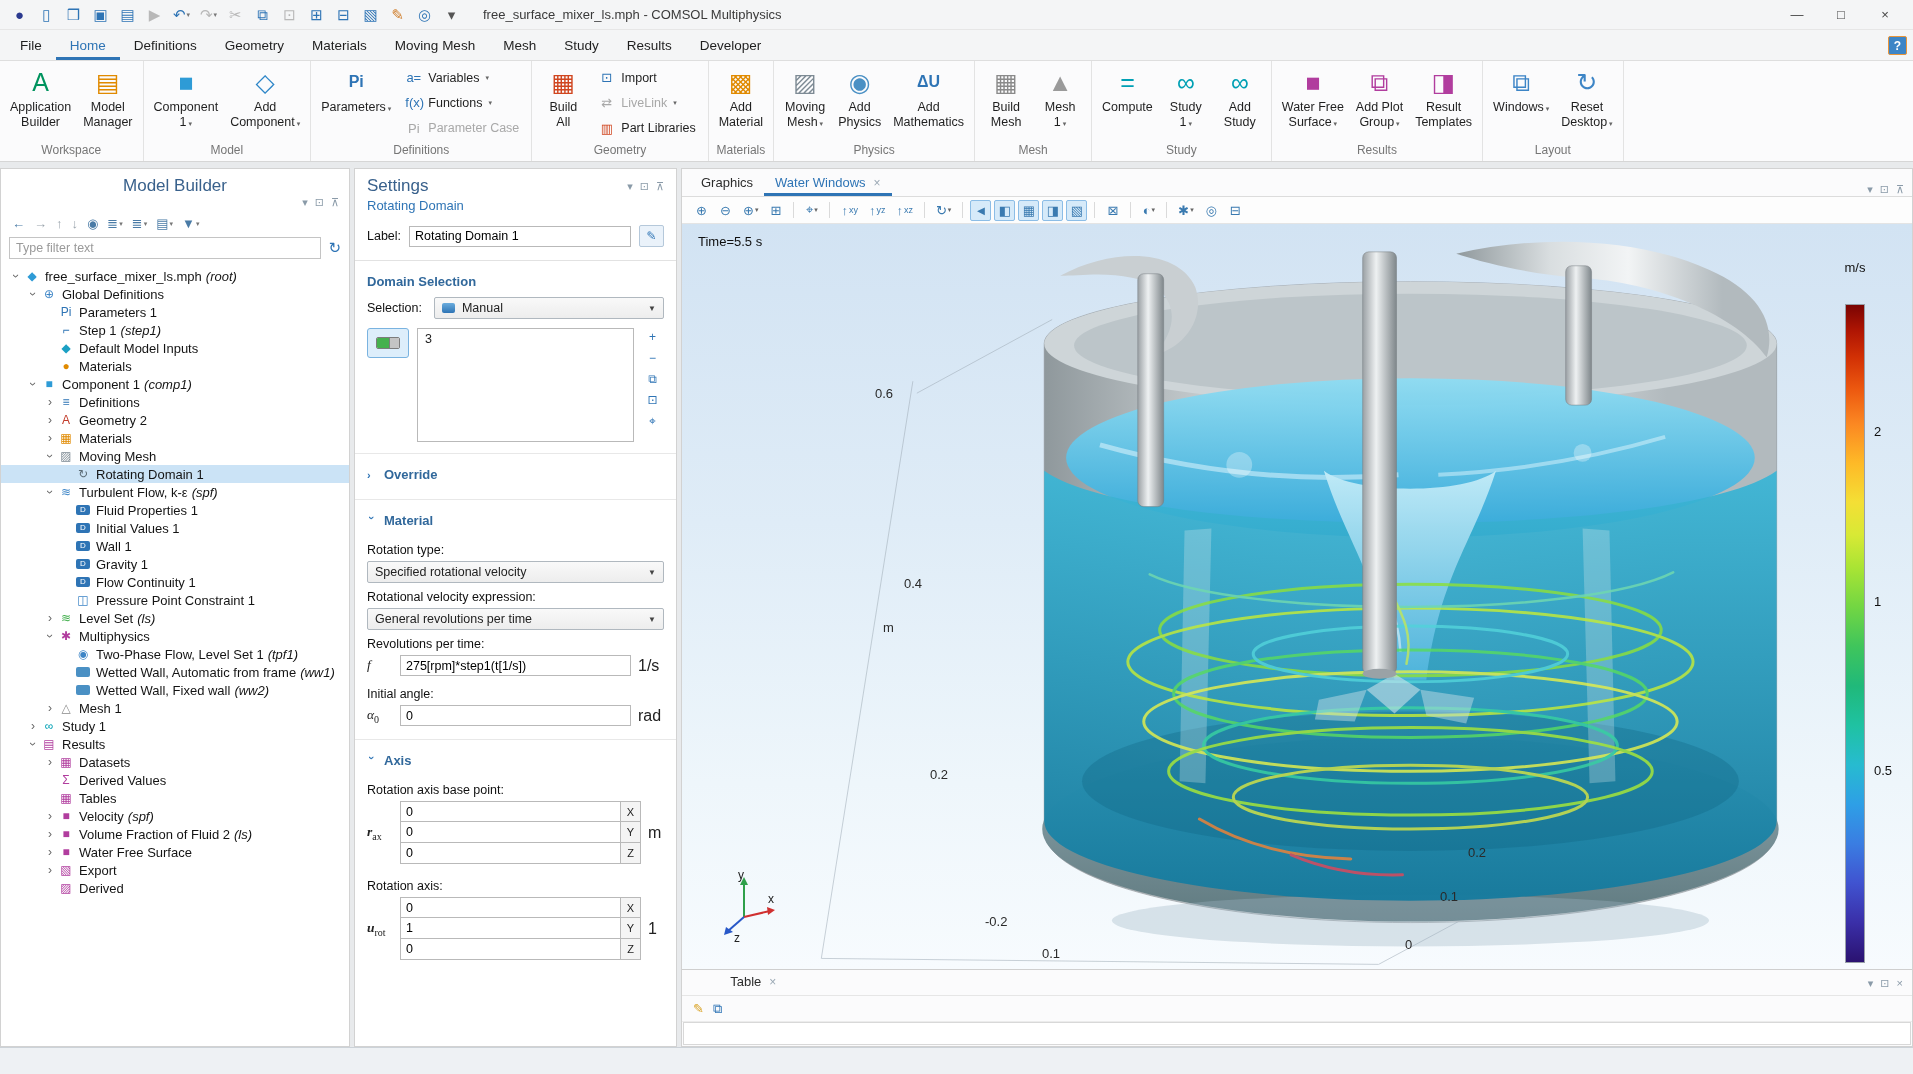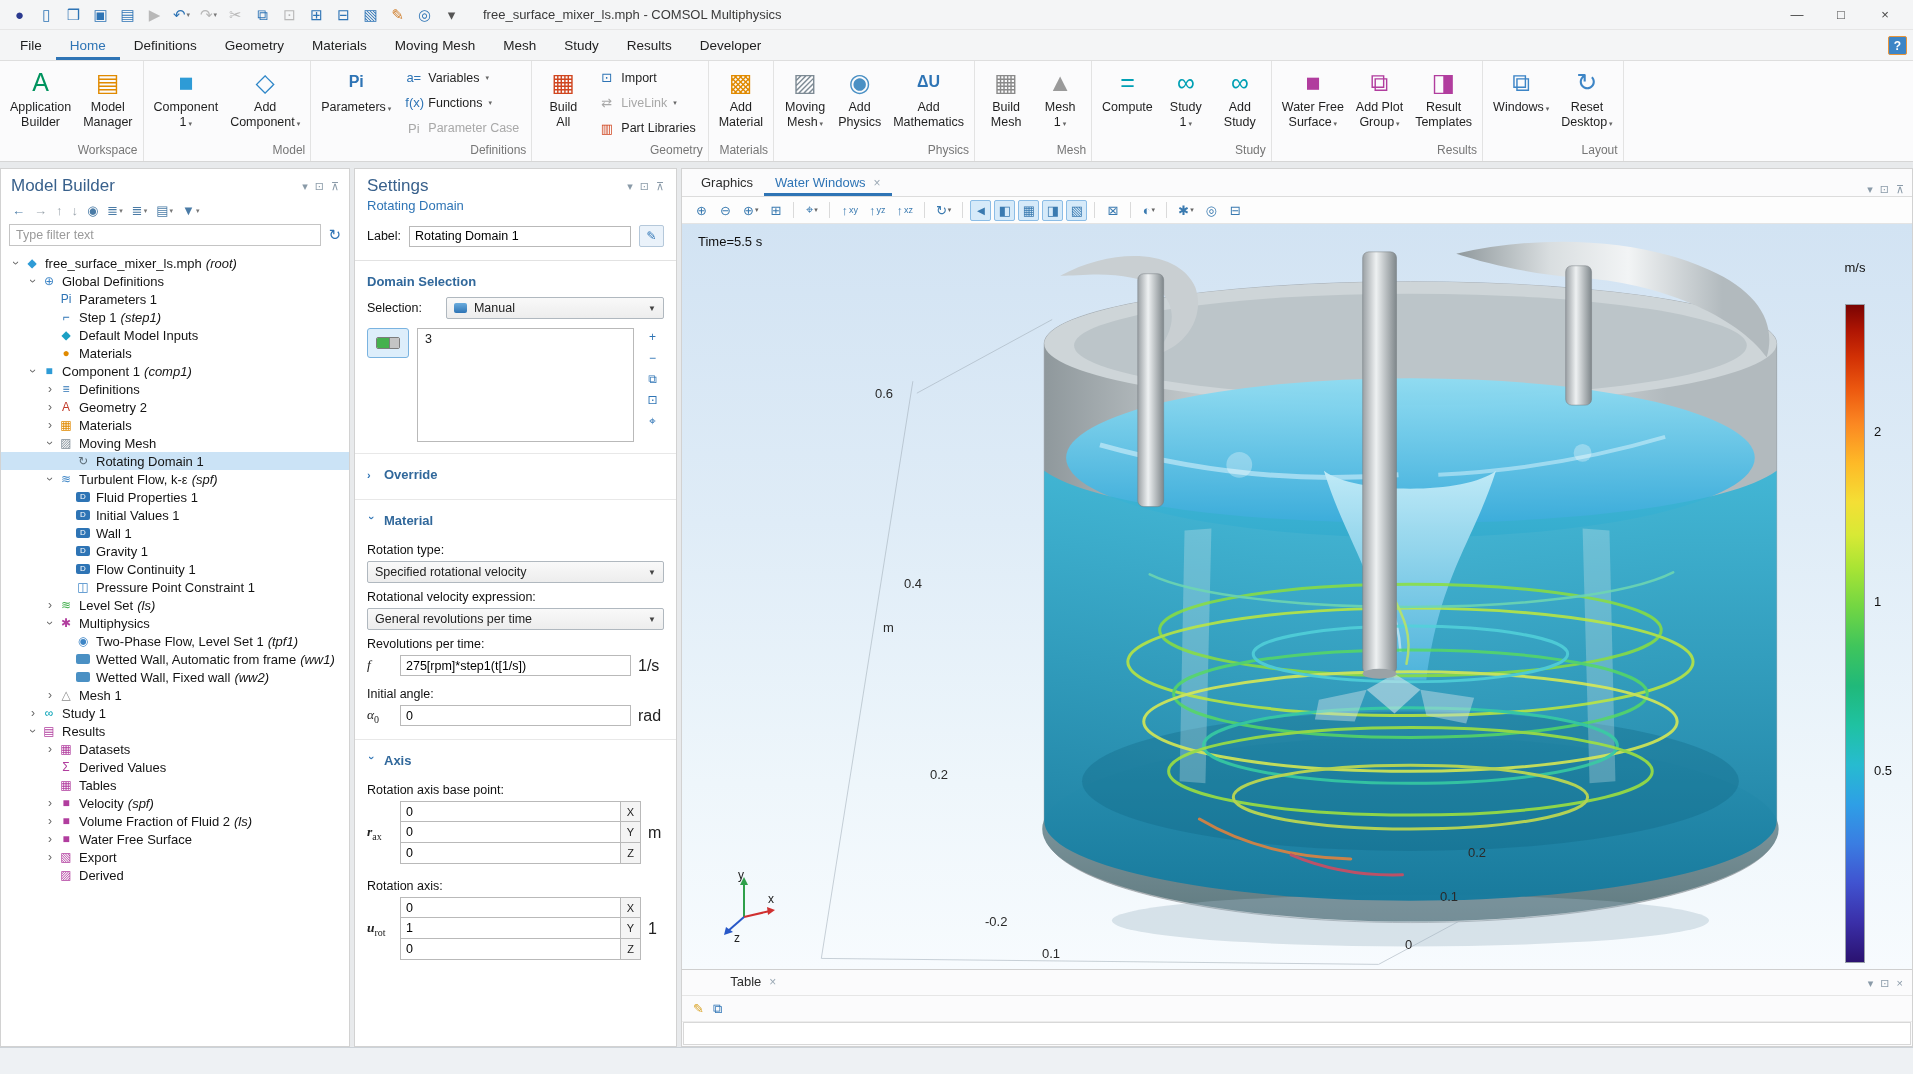--- a/index.html
+++ b/index.html
@@ -27,31 +27,31 @@
   .rbtns{display:flex;flex:1;gap:2px;align-items:stretch;}
   .rbtn-large{min-width:52px;padding:3px 5px;display:flex;flex-direction:column;align-items:center;font-size:12.5px;color:#1f1f1f;border-radius:3px;text-align:center;}
   .ricon{font-size:25px;line-height:32px;height:32px;}
   .ricon.txtg{font-size:16px;font-weight:bold;}
   .rlabel{white-space:pre-line;line-height:1.18;margin-top:2px;}
   .rcaret{font-size:7px;color:#666;}
   .rsmall-col{display:flex;flex-direction:column;justify-content:space-around;padding:2px 2px;}
   .rbtn-small{display:flex;align-items:center;gap:6px;font-size:12.5px;height:22px;color:#1f1f1f;padding:0 5px;border-radius:3px;white-space:nowrap;}
   .ricon-s{font-size:13px;width:17px;text-align:center;}
   .rdisabled{color:#a8a8a8 !important;}
-  .rglabel{height:18px;text-align:right;font-size:12px;color:#767676;}
+  .rglabel{height:18px;text-align:center;font-size:12px;color:#767676;}
 
   
   .main{display:flex;height:885px;background:#e8eaec;padding:6px 0 0 0;}
   .panel{background:#fff;border:1px solid #d2d2d2;display:flex;flex-direction:column;overflow:hidden;}
   .panel-left{width:350px;}
   .panel-settings{width:323px;margin-left:4px;}
   .panel-right{flex:1;margin-left:4px;}
 
   
-  .mb-header{display:flex;align-items:center;padding:7px 10px 2px;}
+  .mb-header{display:flex;align-items:center;padding:7px 10px 2px;flex-direction:column;}
   .pane-title{font-size:17px;color:#39618c;}
   .corner-icons{margin-left:auto;display:flex;gap:7px;color:#8a9aa8;font-size:11px;}
   .mb-toolbar{display:flex;gap:3px;padding:4px 8px 2px;align-items:center;}
   .tb-icon{font-size:13px;padding:1px 3px;display:flex;align-items:center;}
   .tb-caret{font-size:7px;color:#777;margin-left:1px;}
   .filter-row{display:flex;padding:3px 8px;gap:7px;align-items:center;}
   .filter-input{flex:1;height:22px;border:1px solid #c4c4c4;font-size:12.5px;padding:0 6px;color:#555;font-family:inherit;}
   .filter-input::placeholder{color:#9a9a9a;}
   .refresh-btn{color:#2e74b5;font-size:15px;}
   .tree{flex:1;overflow:hidden;padding:5px 0;font-size:13px;}
@@ -72,21 +72,21 @@
   .txt-input{flex:1;height:21px;border:1px solid #b9b9b9;padding:0 5px;font-size:12.5px;font-family:inherit;}
   .icon-btn{width:25px;height:22px;border:1px solid #b5c8da;background:#eaf2fa;color:#2e74b5;display:flex;align-items:center;justify-content:center;border-radius:2px;font-size:12px;}
   hr.sep{border:none;border-top:1px solid #e2e2e2;margin:9px -12px;}
   .sec-hdr{font-size:13px;font-weight:600;color:#31689b;margin:4px 0 8px;display:flex;gap:7px;align-items:center;}
   .sec-div{border:none;border-top:1px solid #e8e8e8;margin:9px -12px;}
   .chev{color:#2e74b5;font-size:11px;width:10px;}
   .chev.open{transform:rotate(90deg);display:inline-block;}
   .field-label{font-size:12.5px;color:#101010;margin:7px 0 4px;}
   .dd{height:22px;border:1px solid #b0b8bf;background:linear-gradient(#f9f9f9,#ededed);display:flex;align-items:center;padding:0 7px;font-size:12.5px;gap:7px;border-radius:2px;}
   .dd-caret{margin-left:auto;font-size:8px;color:#444;}
-  .sel-row{display:flex;align-items:center;gap:24px;}
+  .sel-row{display:flex;align-items:center;gap:12px;}
   .sel-row .field-label{margin:0;}
   .sel-row .dd{flex:1;}
   .sel-icon-box{width:13px;height:10px;border-radius:2px;background:linear-gradient(#6aacdd,#2e74b5);}
   .sel-area{display:flex;margin:9px 0 2px;gap:8px;}
   .toggle-btn{width:42px;height:30px;border:1px solid #7ab3e0;background:#ddeefb;border-radius:3px;display:flex;align-items:center;justify-content:center;align-self:flex-start;}
   .switch{width:24px;height:12px;border:1px solid #7c7c7c;border-radius:2px;display:flex;overflow:hidden;background:#fff;}
   .switch .on{flex:1;background:#45b14e;}
   .switch .knob{width:10px;background:#c4c4c4;border-left:1px solid #7c7c7c;}
   .list-box{flex:1;height:114px;border:1px solid #b9b9b9;background:#fff;font-size:12.5px;padding:3px 7px;}
   .sel-icons{display:flex;flex-direction:column;gap:3px;width:22px;}

